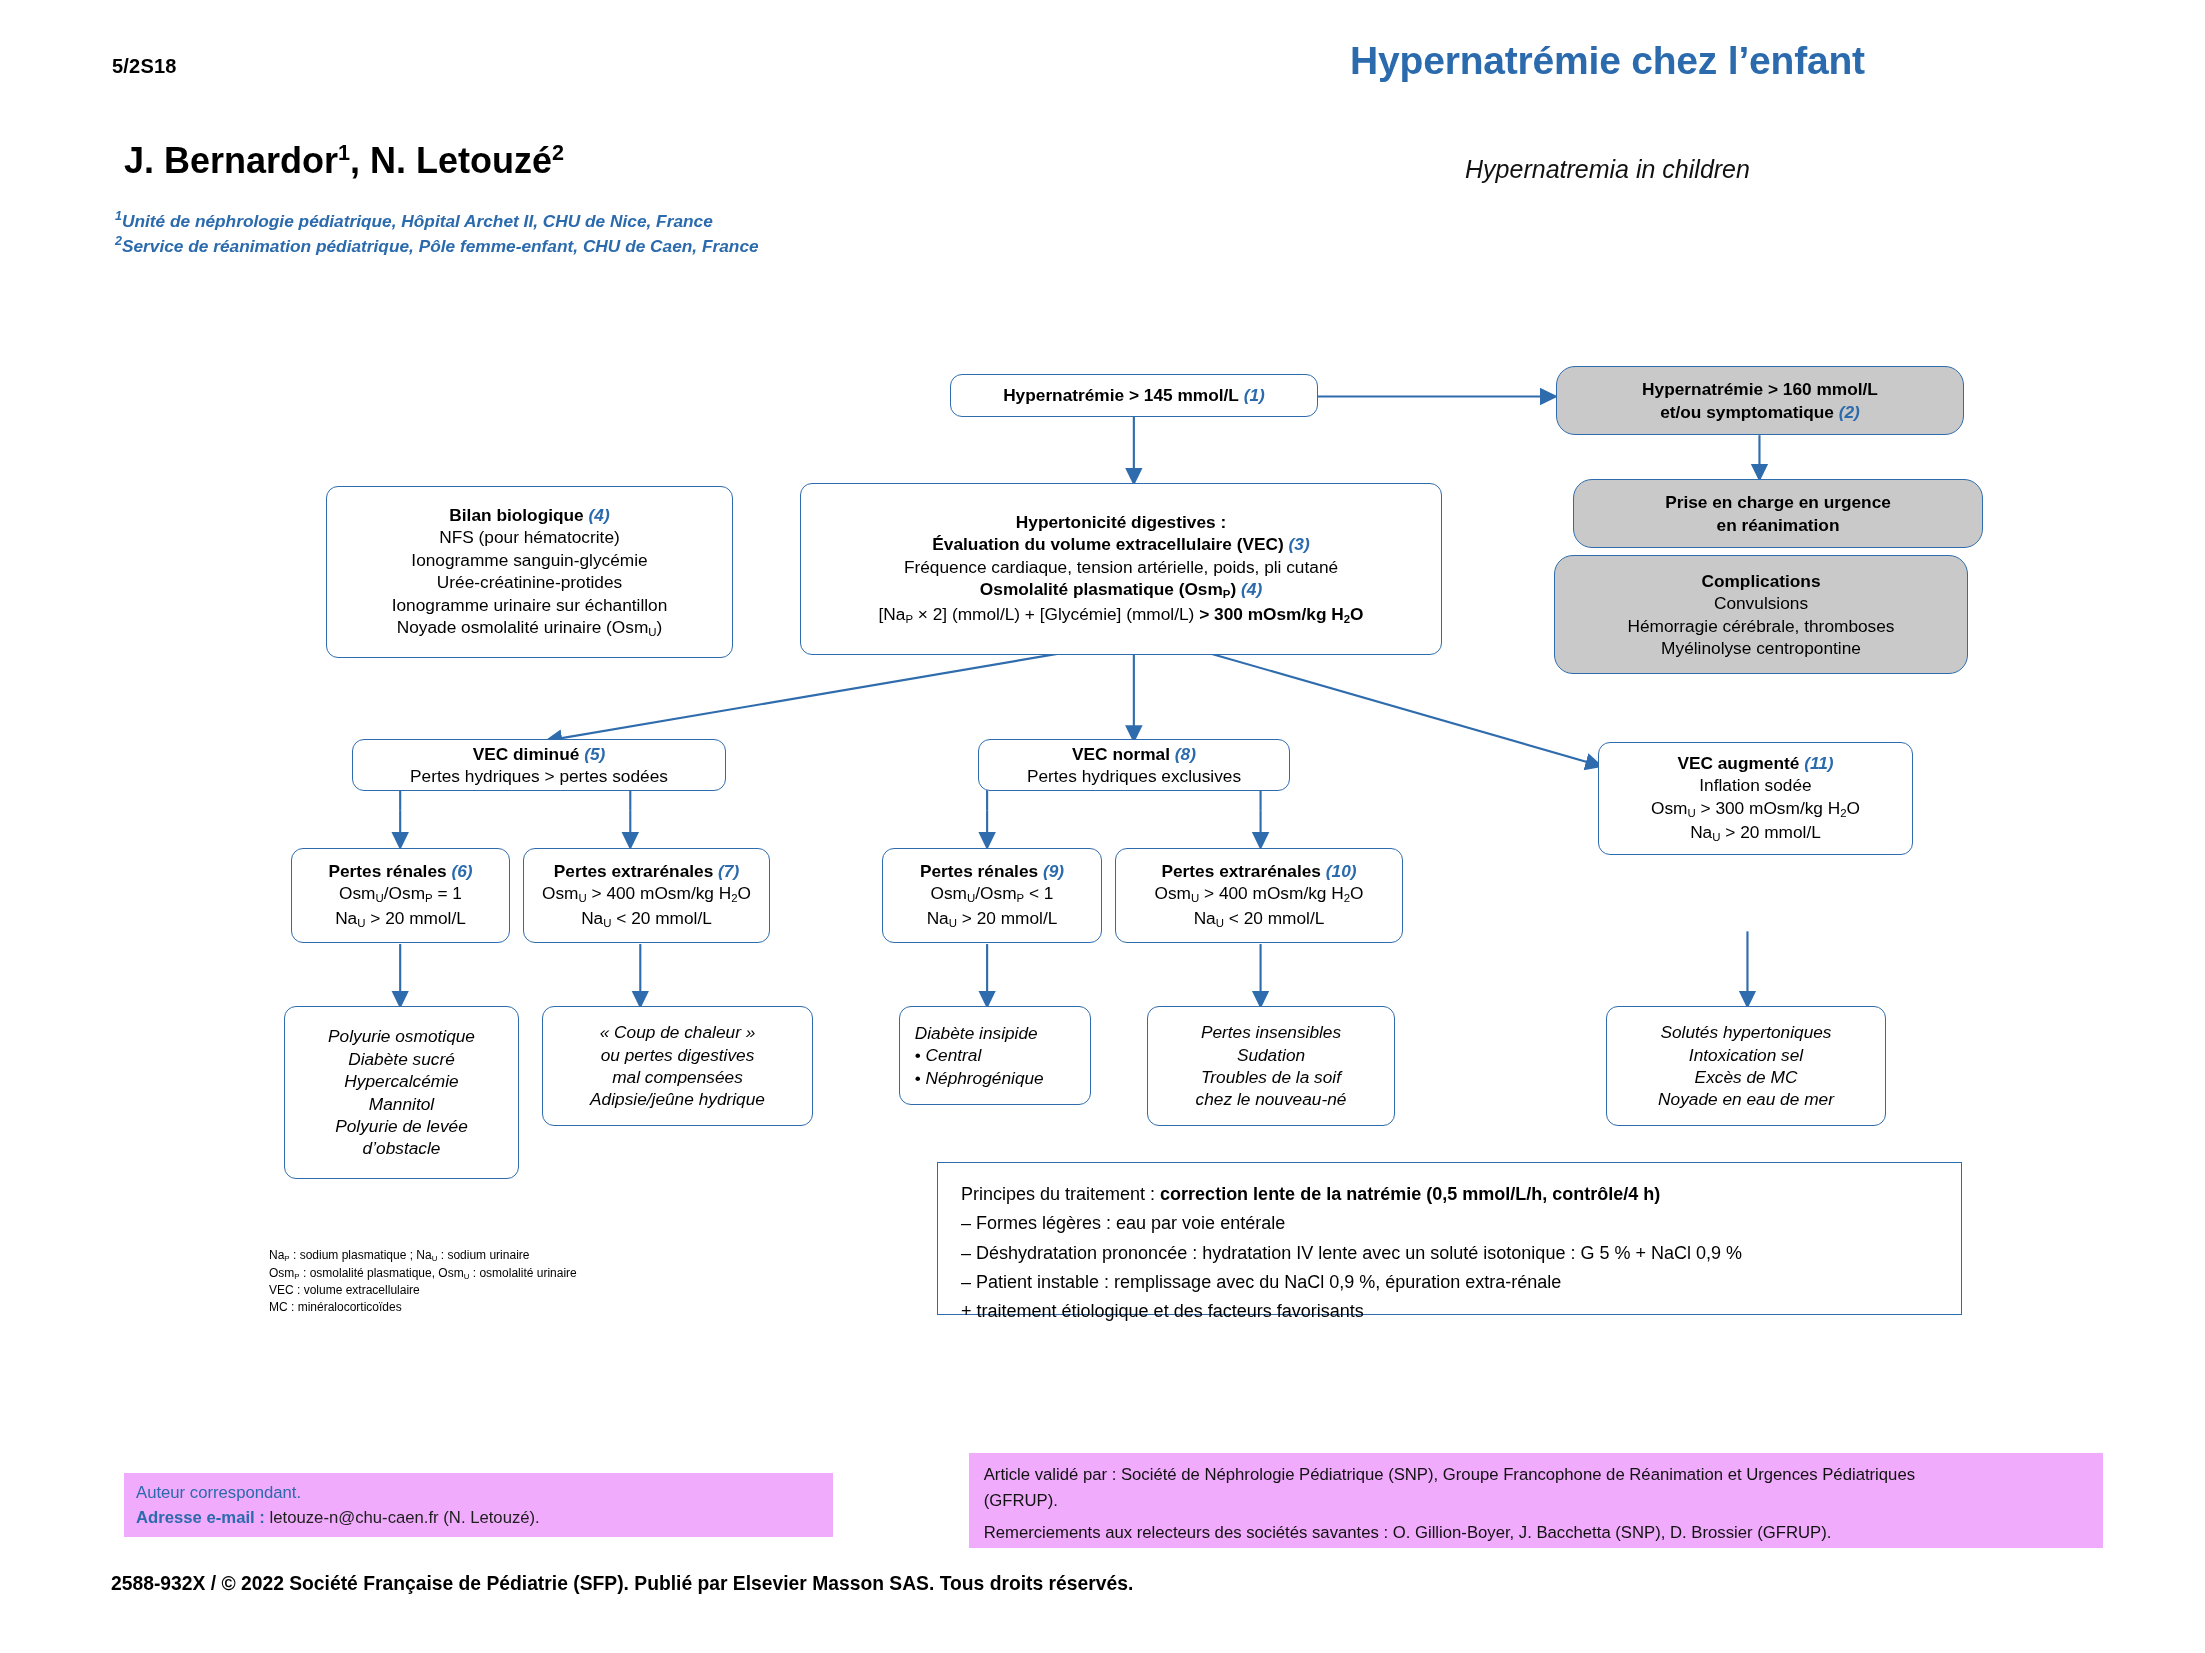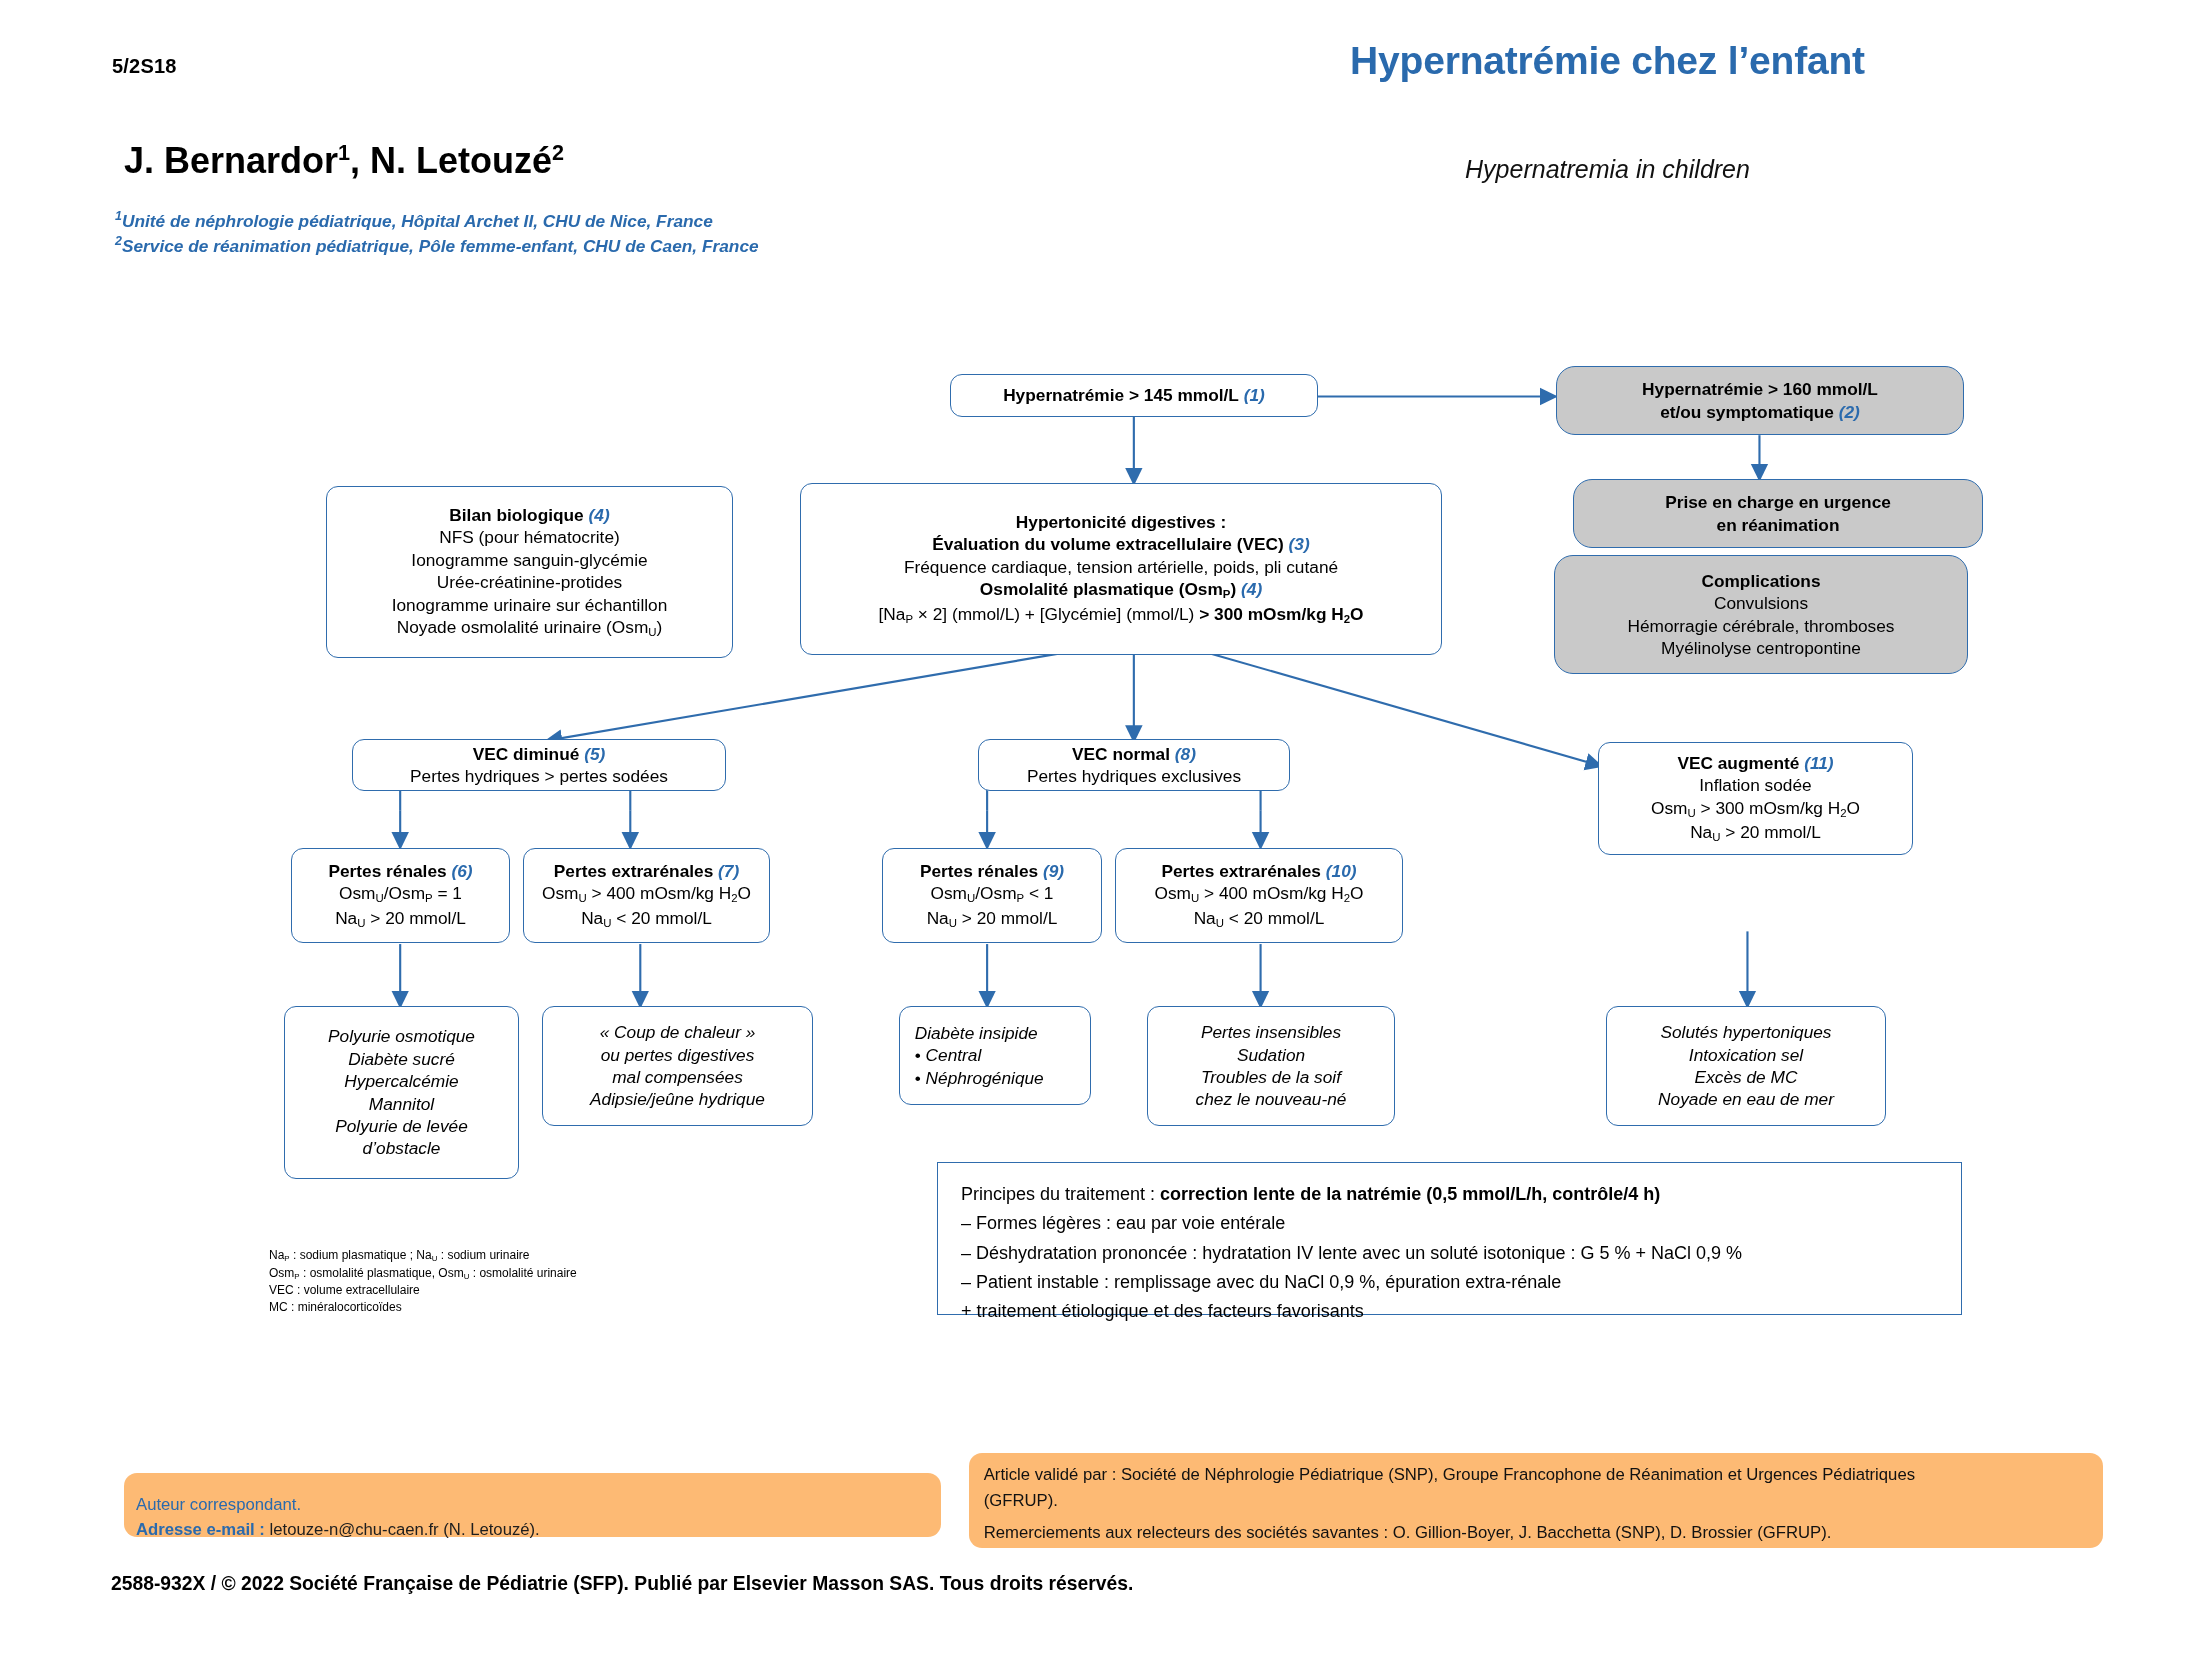--- a/index.html
+++ b/index.html
@@ -34,22 +34,22 @@
   
   #principles{position:absolute;box-sizing:border-box;border:1.6px solid #2f6cad;background:#fff;
       font-size:18px;line-height:1.62;padding:17.3px 23px;text-align:left;}
   #principles .ln{white-space:nowrap;}
   #principles b{font-weight:bold;}
 
   
   #legend{left:269px;top:1247px;font-size:12px;line-height:1.42;}
 
   
-  .fbar{position:absolute;box-sizing:border-box;background:#fdba74;border-radius:13px;}
-  #corr{left:124px;top:1473px;width:817px;height:64px;padding:20px 12px;font-size:16.7px;line-height:1.48;color:#2a6aad;}
+  .fbar{position:absolute;box-sizing:border-box;background:#f0abfc;}
+  #corr{left:124px;top:1473px;width:709px;height:64px;padding:8px 12px;font-size:16.7px;line-height:1.48;color:#2a6aad;}
   #corr .ml{color:#1e1e1e;}
   #corr .mlb{color:#2a6aad;font-weight:bold;}
   #valid{left:969px;top:1453px;width:1134px;height:95px;padding:9.3px 14.7px;font-size:16.7px;line-height:1.52;color:#111;}
   #copyright{left:111px;top:1573px;font-size:19.3px;font-weight:bold;}
 
   svg#wires{position:absolute;left:0;top:0;width:2205px;height:1654px;pointer-events:none;}
 </style>
 </head>
 <body>
 

